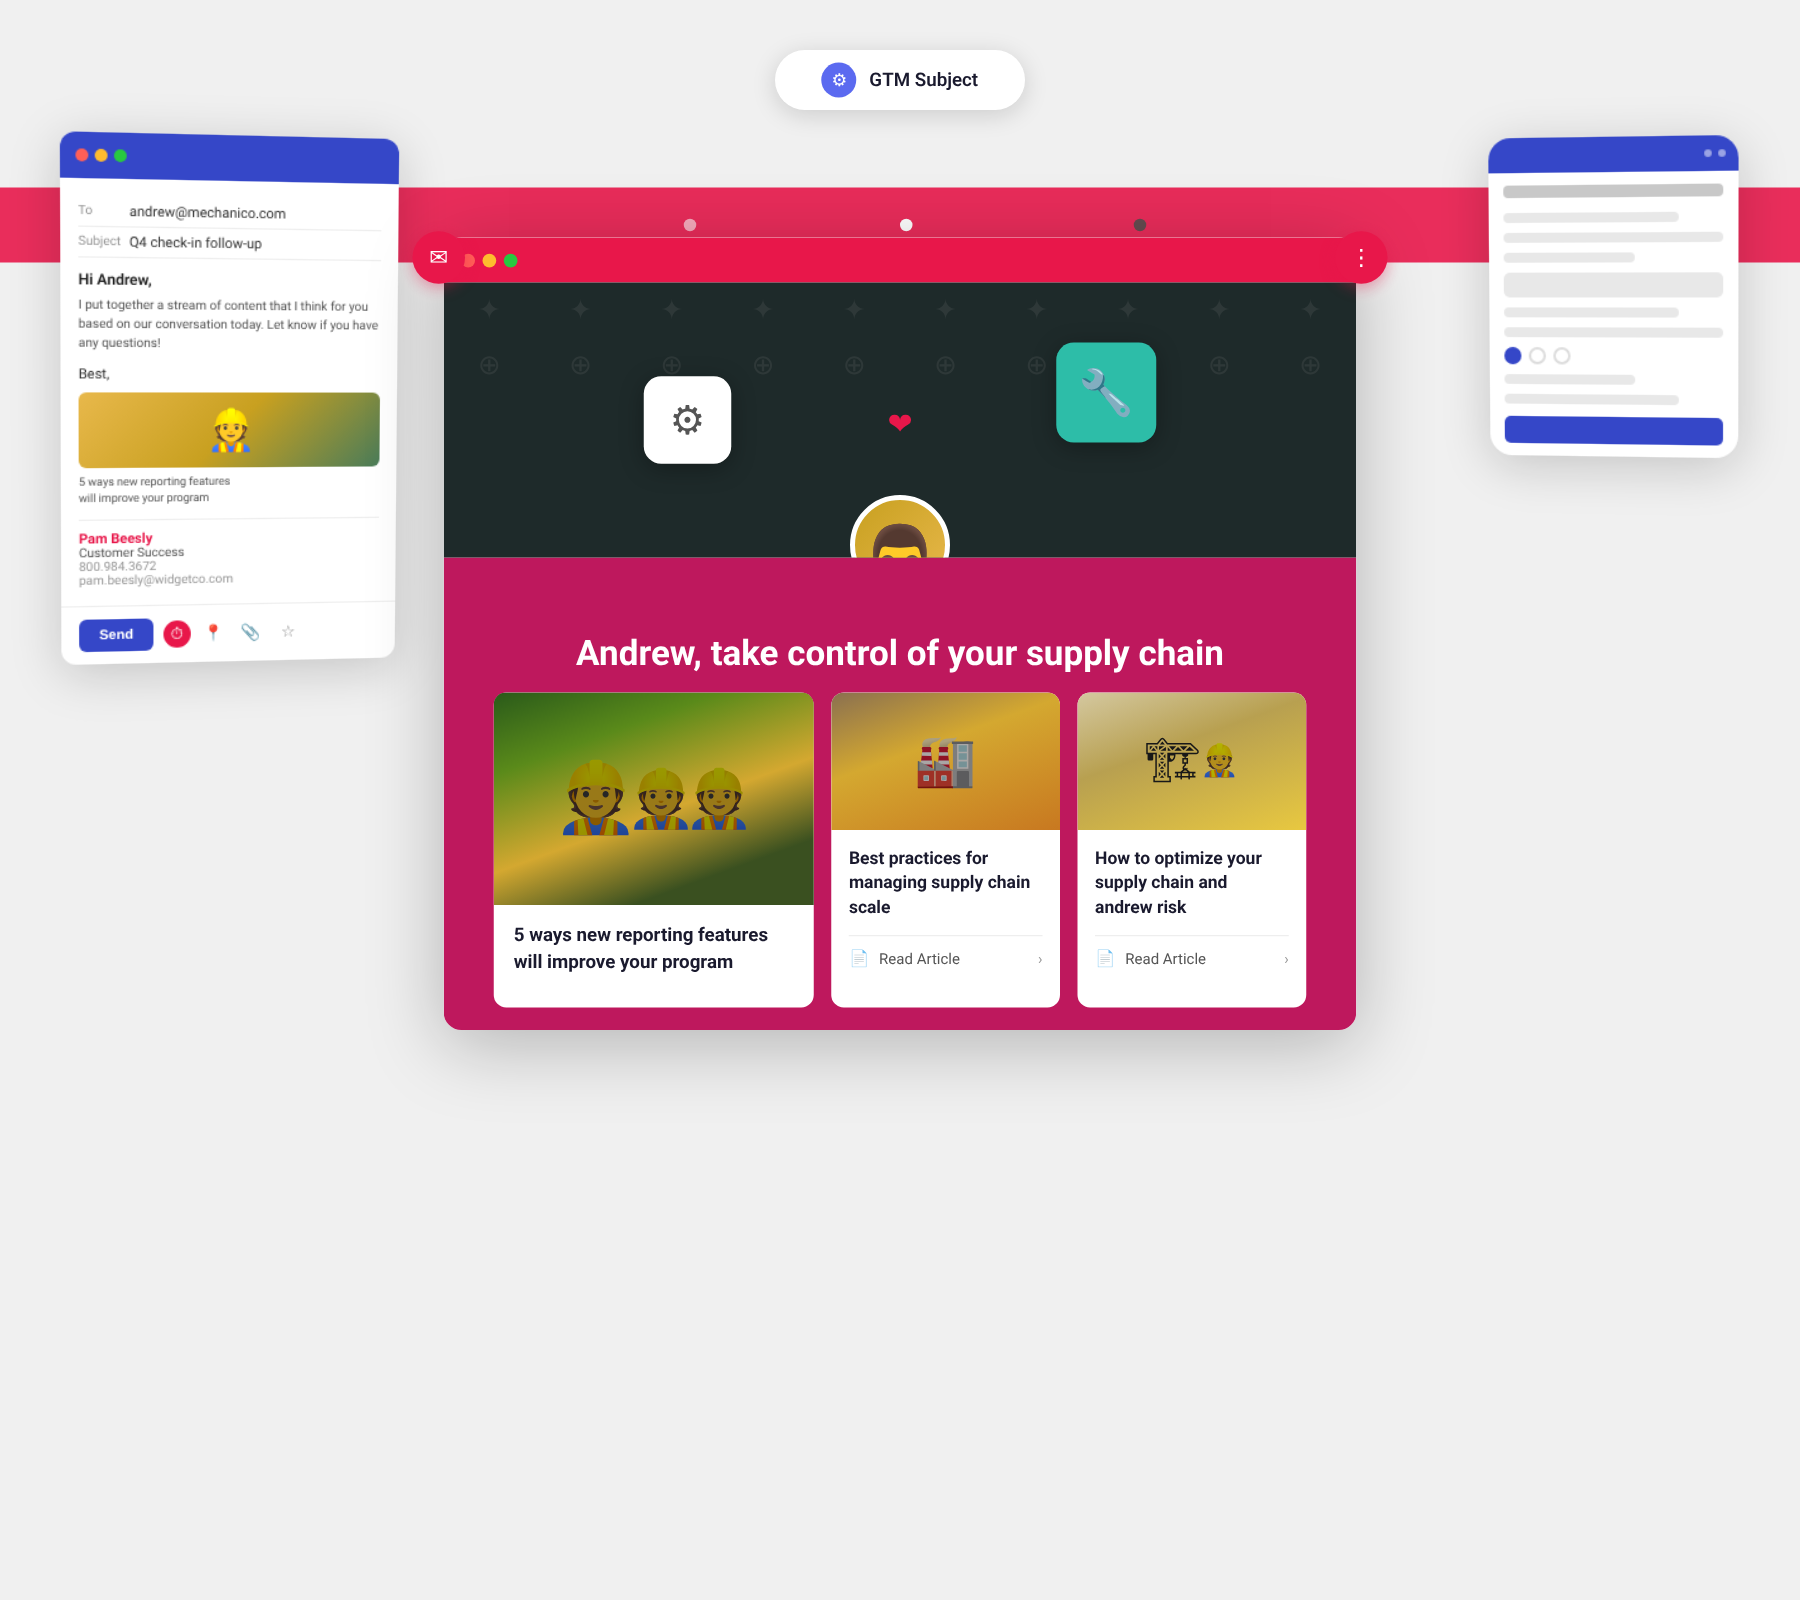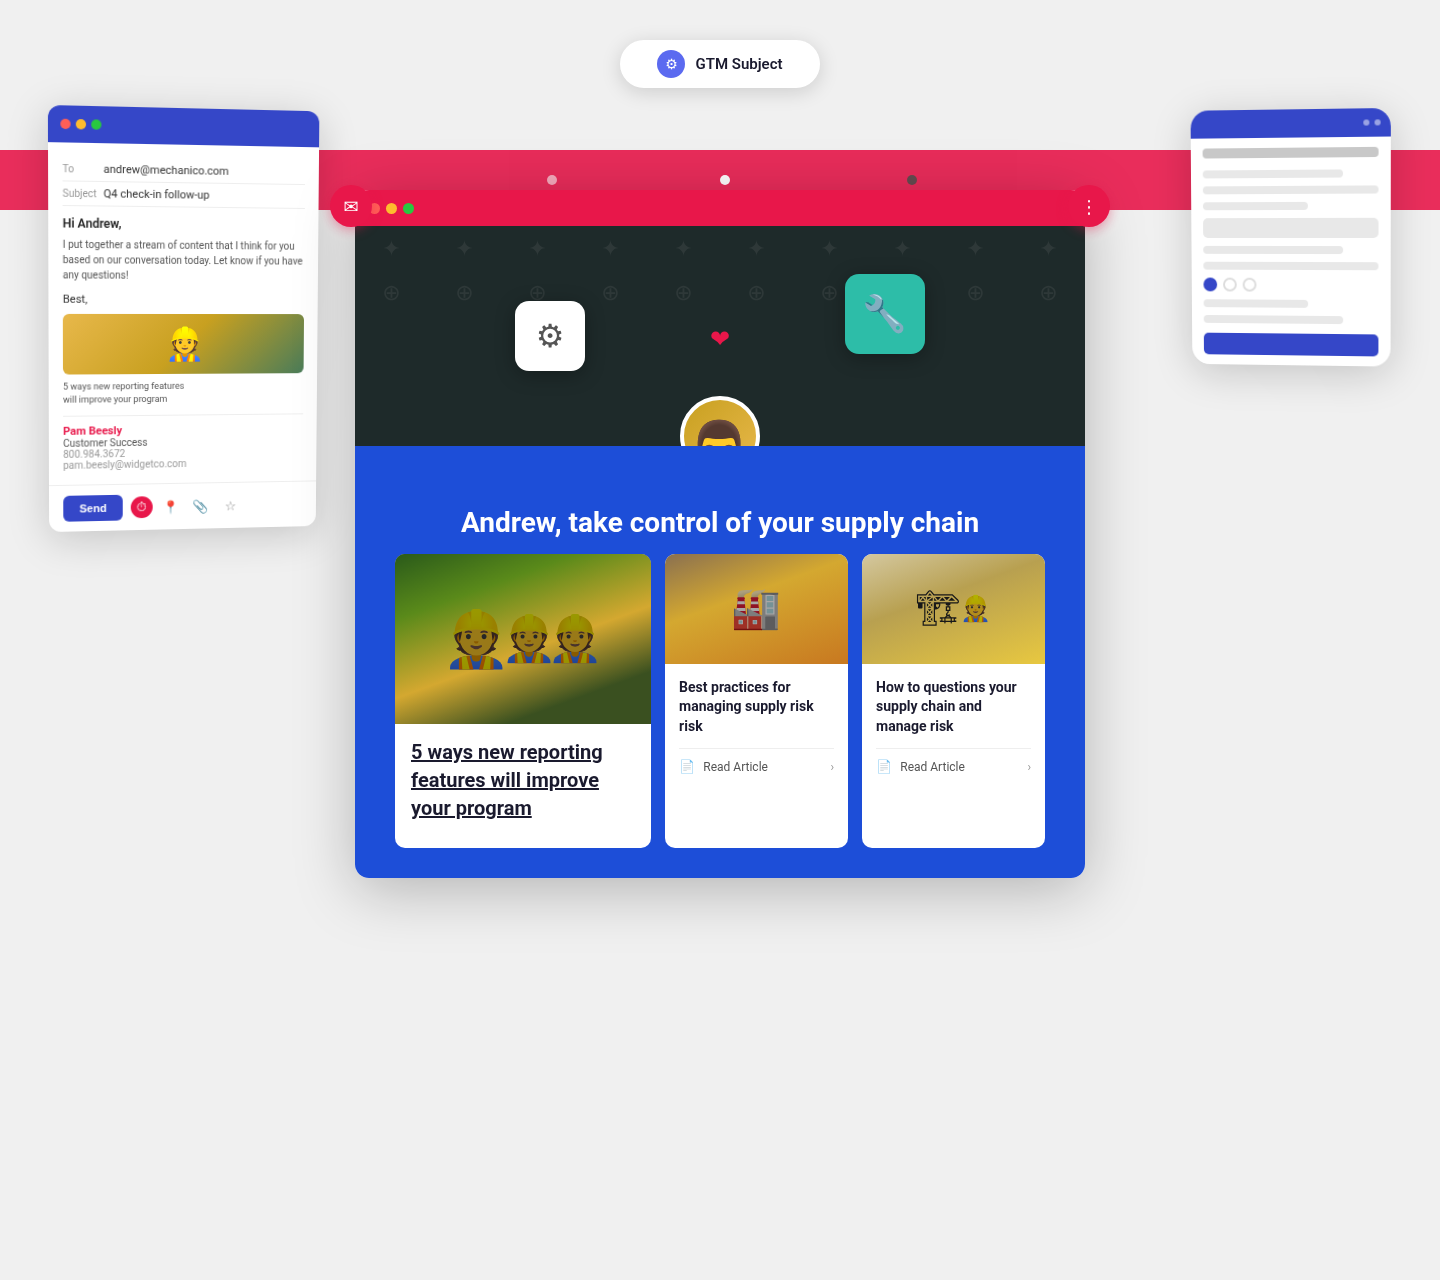--- a/index.html
+++ b/index.html
@@ -322,22 +322,22 @@
       justify-content: center;
     }
     .hero-avatar-person {
       font-size: 50px;
       color: #6b4f1a;
       line-height: 1;
     }
 
     
     .main-content {
-      background: #1d4ed8;
-      padding: 60px 40px 30px;
+      background: #be185d;
+      padding: 60px 40px 18px;
       color: white;
     }
     .content-headline {
       font-size: 28px;
       font-weight: 700;
       text-align: center;
       margin-bottom: 14px;
       line-height: 1.2;
     }
     .content-subtext {
@@ -398,22 +398,21 @@
     }
 
     
     .card-large .card-image-placeholder {
       height: 170px;
     }
     .card-large .card-body {
       padding: 14px 16px;
     }
     .card-large .card-title {
-      font-size: 20px;
-      text-decoration: underline;
+      font-size: 15px;
     }
 
     
     .mobile-window {
       position: absolute;
       top: 80px;
       right: 50px;
       width: 200px;
       background: white;
       border-radius: 18px;
@@ -657,38 +656,38 @@
           </div>
         </div>
 
         <div class="card">
           <div class="card-image-placeholder factory-image" style="height:110px;">
             <div style="width:100%; height:100%; background: linear-gradient(160deg, #8a7050 0%, #d4a830 40%, #c87820 100%); display:flex; align-items:center; justify-content:center;">
               <span style="font-size:40px; filter: brightness(0.7);">🏭</span>
             </div>
           </div>
           <div class="card-body">
-            <div class="card-title">Best practices for managing supply risk risk</div>
+            <div class="card-title">Best practices for managing supply chain scale</div>
             <div class="card-link">
               <span class="card-icon">📄</span>
               <span>Read Article</span>
               <span class="card-link-arrow">›</span>
             </div>
           </div>
         </div>
 
         <div class="card">
           <div class="card-image-placeholder machine-image" style="height:110px;">
             <div style="width:100%; height:100%; background: linear-gradient(160deg, #d4c8a0 0%, #b8a050 40%, #e8c840 100%); display:flex; align-items:center; justify-content:center;">
               <span style="font-size:35px; filter: brightness(0.7);">🏗</span>
               <span style="font-size:25px; filter: brightness(0.7);">👷</span>
             </div>
           </div>
           <div class="card-body">
-            <div class="card-title">How to questions your supply chain and manage risk</div>
+            <div class="card-title">How to optimize your supply chain and andrew risk</div>
             <div class="card-link">
               <span class="card-icon">📄</span>
               <span>Read Article</span>
               <span class="card-link-arrow">›</span>
             </div>
           </div>
         </div>
 
       </div>
     </div>

